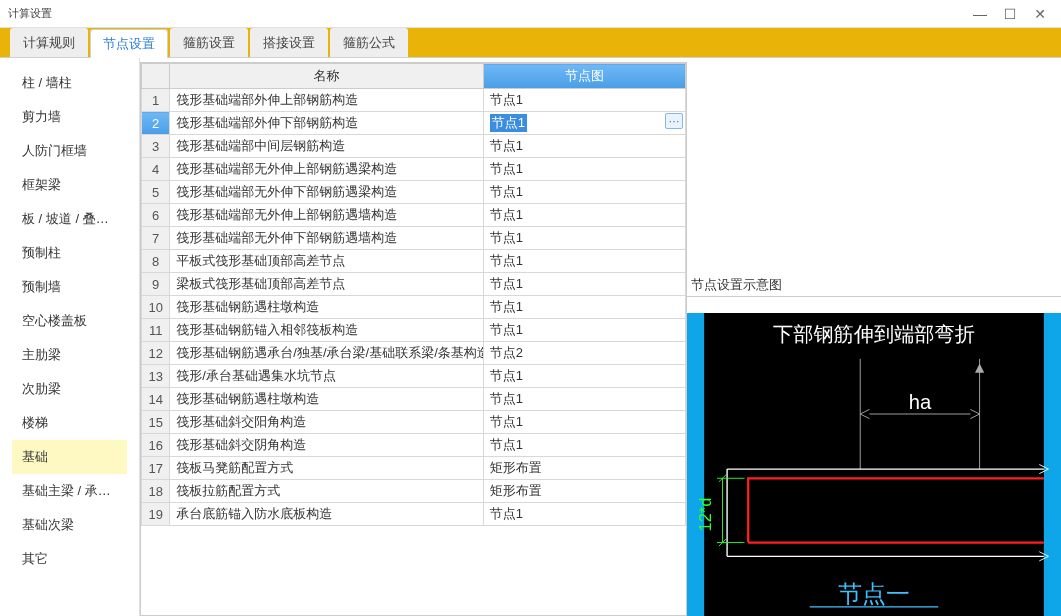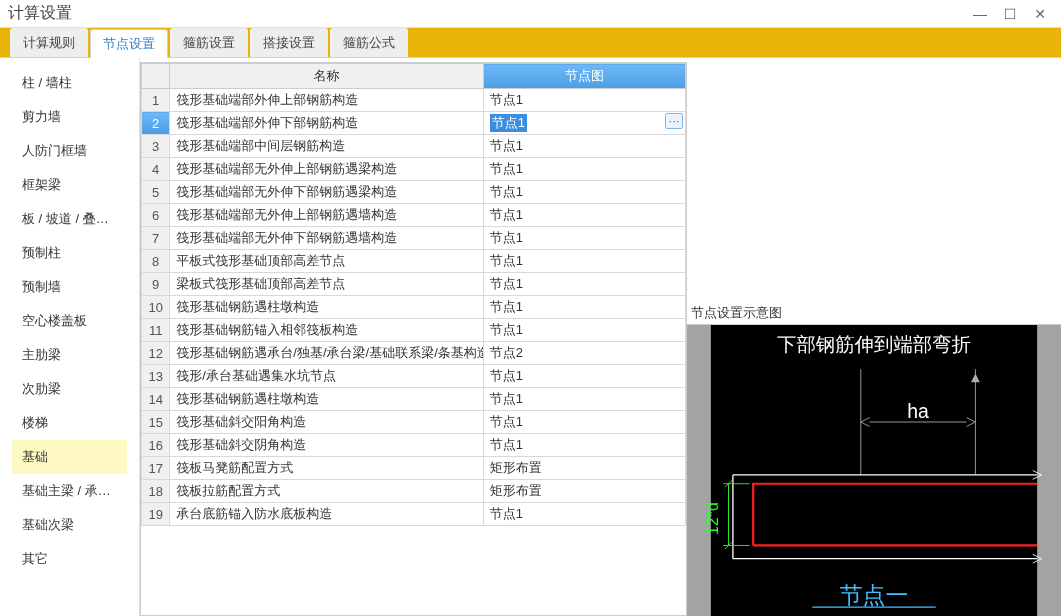--- a/index.html
+++ b/index.html
@@ -1,19 +1,19 @@
 <!DOCTYPE html>
 <html><head>
 <meta charset="utf-8">
 <style>
   * { box-sizing: border-box; margin: 0; padding: 0; font-family: "Microsoft YaHei", "SimSun", sans-serif; }
   body { width: 1061px; height: 616px; background: #fff; font-size: 13px; color: #333; overflow: hidden; }
 
   .titlebar { height: 28px; display: flex; align-items: center; justify-content: space-between; padding: 0 8px; border-bottom: 1px solid #e0e0e0; }
-  .titlebar-title { font-size: 16px; color: #444; }
+  .titlebar-title { font-size: 11px; color: #444; }
   .win-controls { display: flex; gap: 12px; align-items: center; font-size: 14px; color: #666; padding-right: 4px;}
   .win-controls span { cursor: pointer; display:inline-block; width:18px; text-align:center;}
 
   .tabbar { height: 30px; display: flex; align-items: flex-end; border-bottom: 1px solid #d0d0d0; padding-left: 10px; background:#eab308;}
   .tab { padding: 5px 12px; font-size: 13px; color: #444; border: 1px solid transparent; border-bottom: none; background: #eee; margin-right: 2px; border-radius: 3px 3px 0 0; cursor: pointer;}
   .tab.active { background: #fff; border-color: #d0d0d0; color: #2a7fd4; position: relative; top: 1px; }
 
   .content { display: flex; height: calc(100% - 58px); overflow: hidden; }
 
   .sidebar { width: 140px; border-right: 1px solid #e0e0e0; padding: 8px 12px; overflow-y: auto; }
@@ -30,22 +30,22 @@
   .grid td { border: 1px solid #d8d8d8; padding: 2px 6px; font-size: 13px; height: 21px; white-space: nowrap; overflow: hidden; }
   .grid .rownum { width: 28px; text-align: center; background: #f0f0f0; color: #555;}
   .grid .rownum.selrow { background: linear-gradient(#6fb8f6,#4a9ee6); color:#fff; }
   .col-name { width: 310px; }
   .col-node { width: 200px; }
   .cell-edit { position: relative; background: #fff;}
   .cell-edit .sel { display:inline-block; background: #3a8de0; color:#fff; padding:0 2px;}
   .cell-edit .more { position:absolute; right:2px; top:1px; width:18px; height:16px; border:1px solid #88b8e0; border-radius:2px; background:#eaf3fc; display:flex; align-items:center; justify-content:center; font-size:11px; color:#2a7fd4; cursor:pointer; line-height:1;}
 
   .right-panel { flex:1; display:flex; flex-direction:column; border-left:1px solid #ccc; }
-  .preview-label { padding:2px 4px; font-size:13px; color:#333; border-bottom:1px solid #ccc;margin-top:28px; }
-  .preview { flex:1; background:#a3a3a3; position:relative; overflow:hidden;}
+  .preview-label { padding:2px 4px; font-size:13px; color:#333; border-bottom:1px solid #ccc; }
+  .preview { flex:1; background:#0ea5e9; position:relative; overflow:hidden;margin-top:16px;}
   .preview svg { width:100%; height:100%; display:block;}
 </style>
 </head>
 <body>
 
 <div class="titlebar">
   <div class="titlebar-title">计算设置</div>
   <div class="win-controls">
     <span>—</span>
     <span>☐</span>

